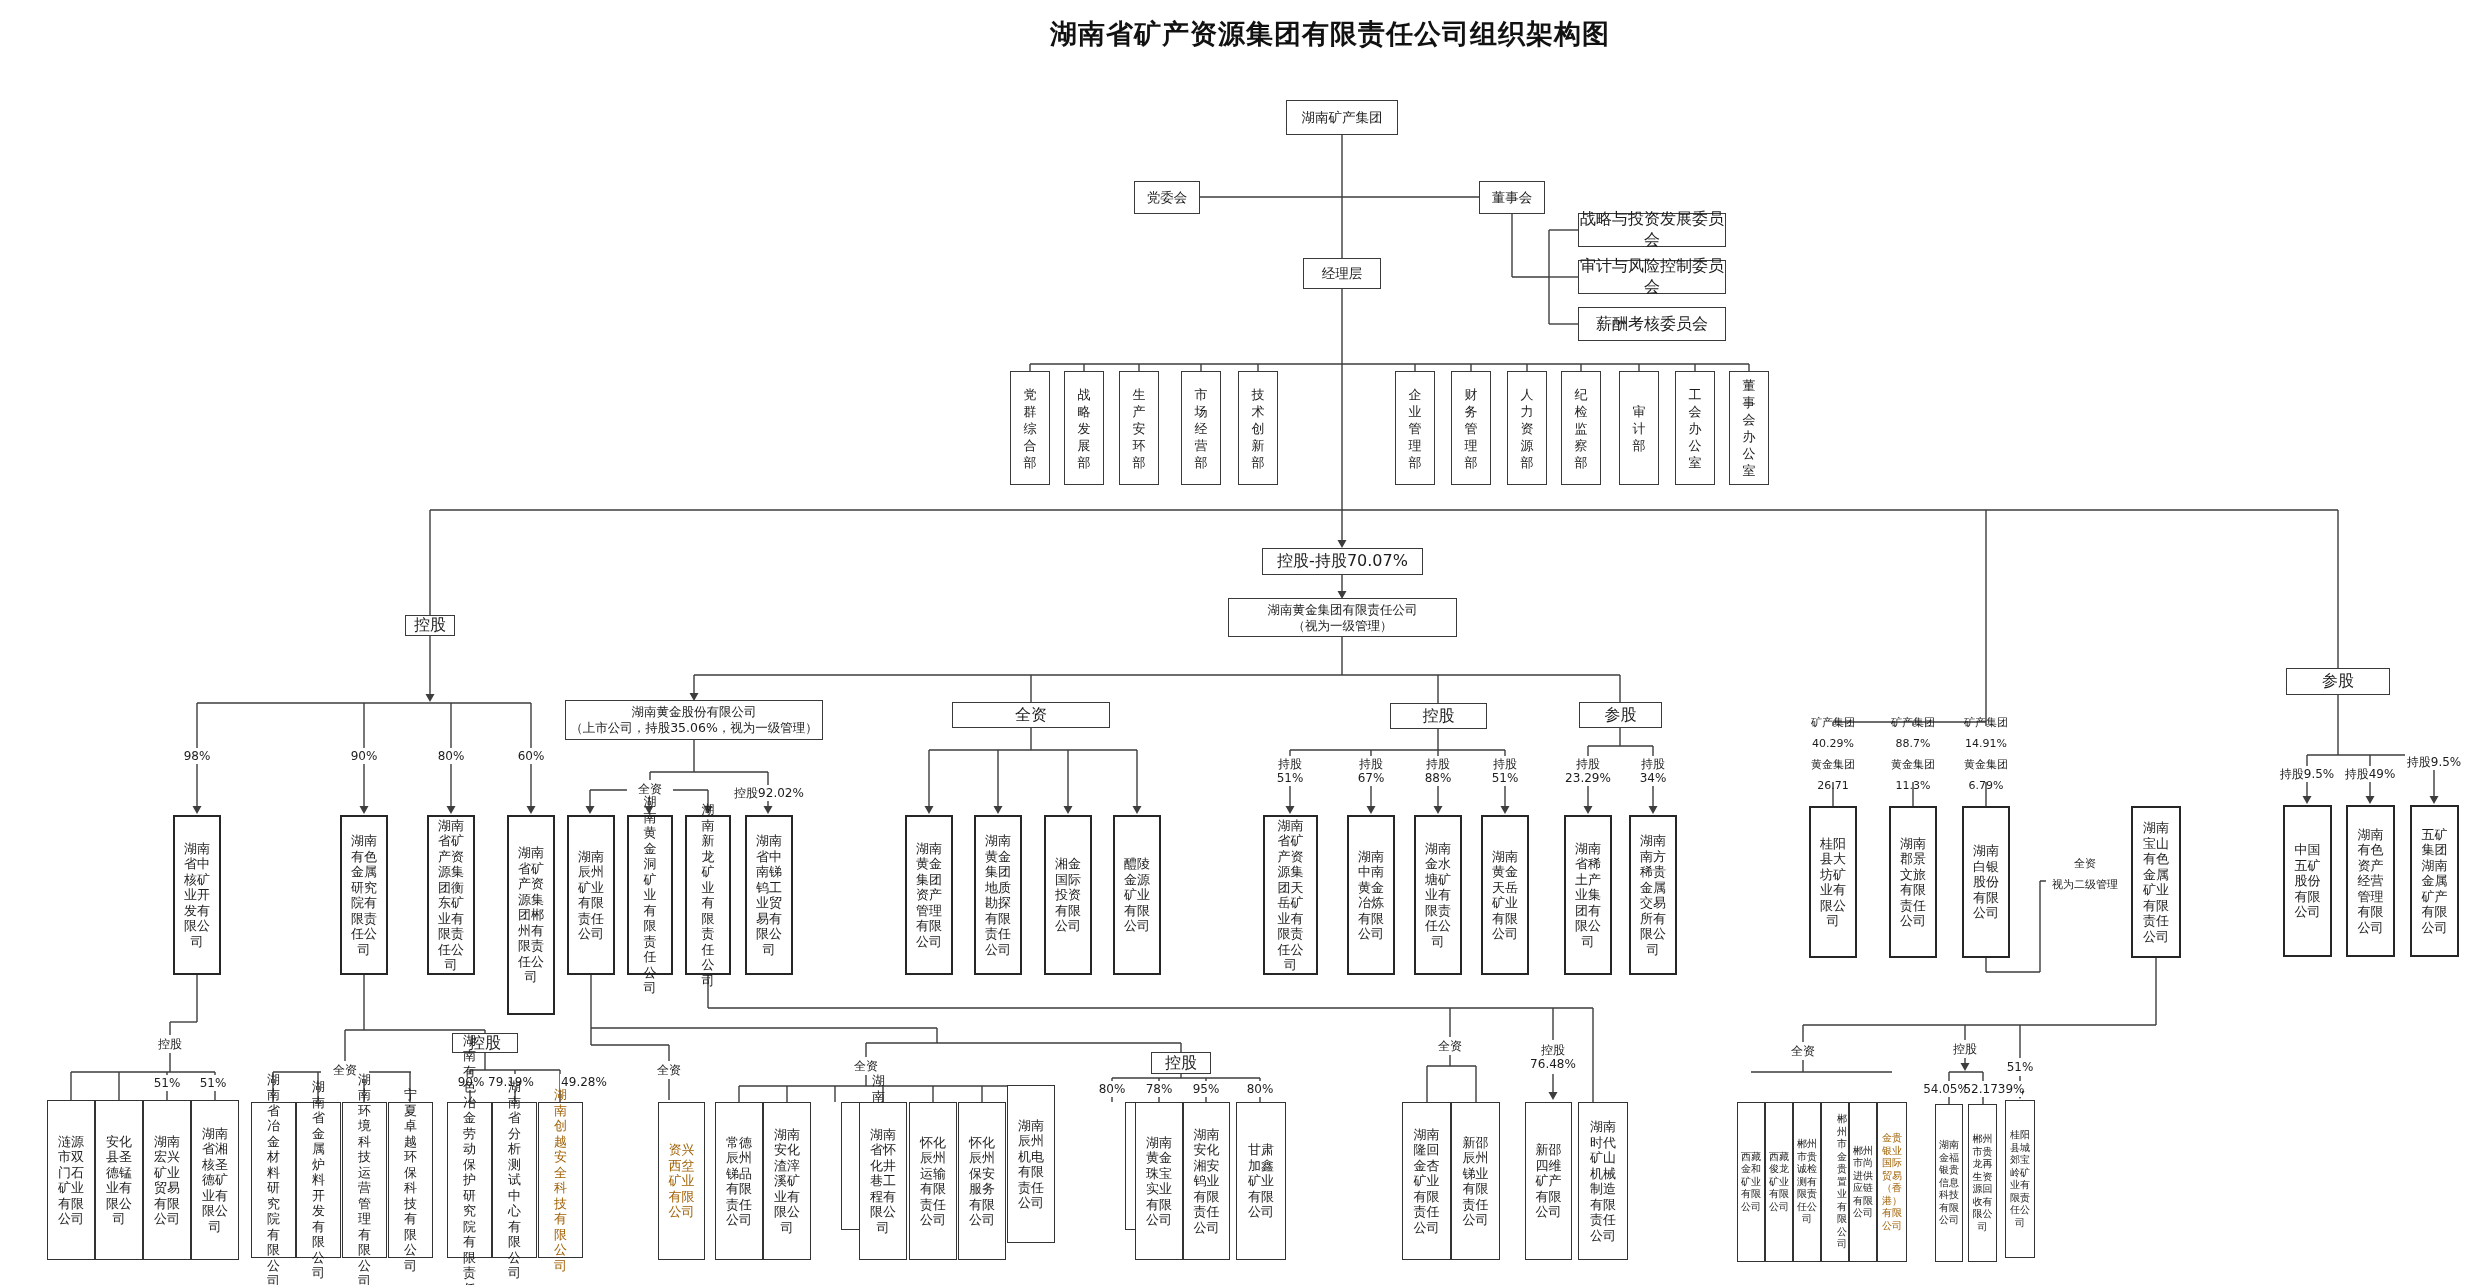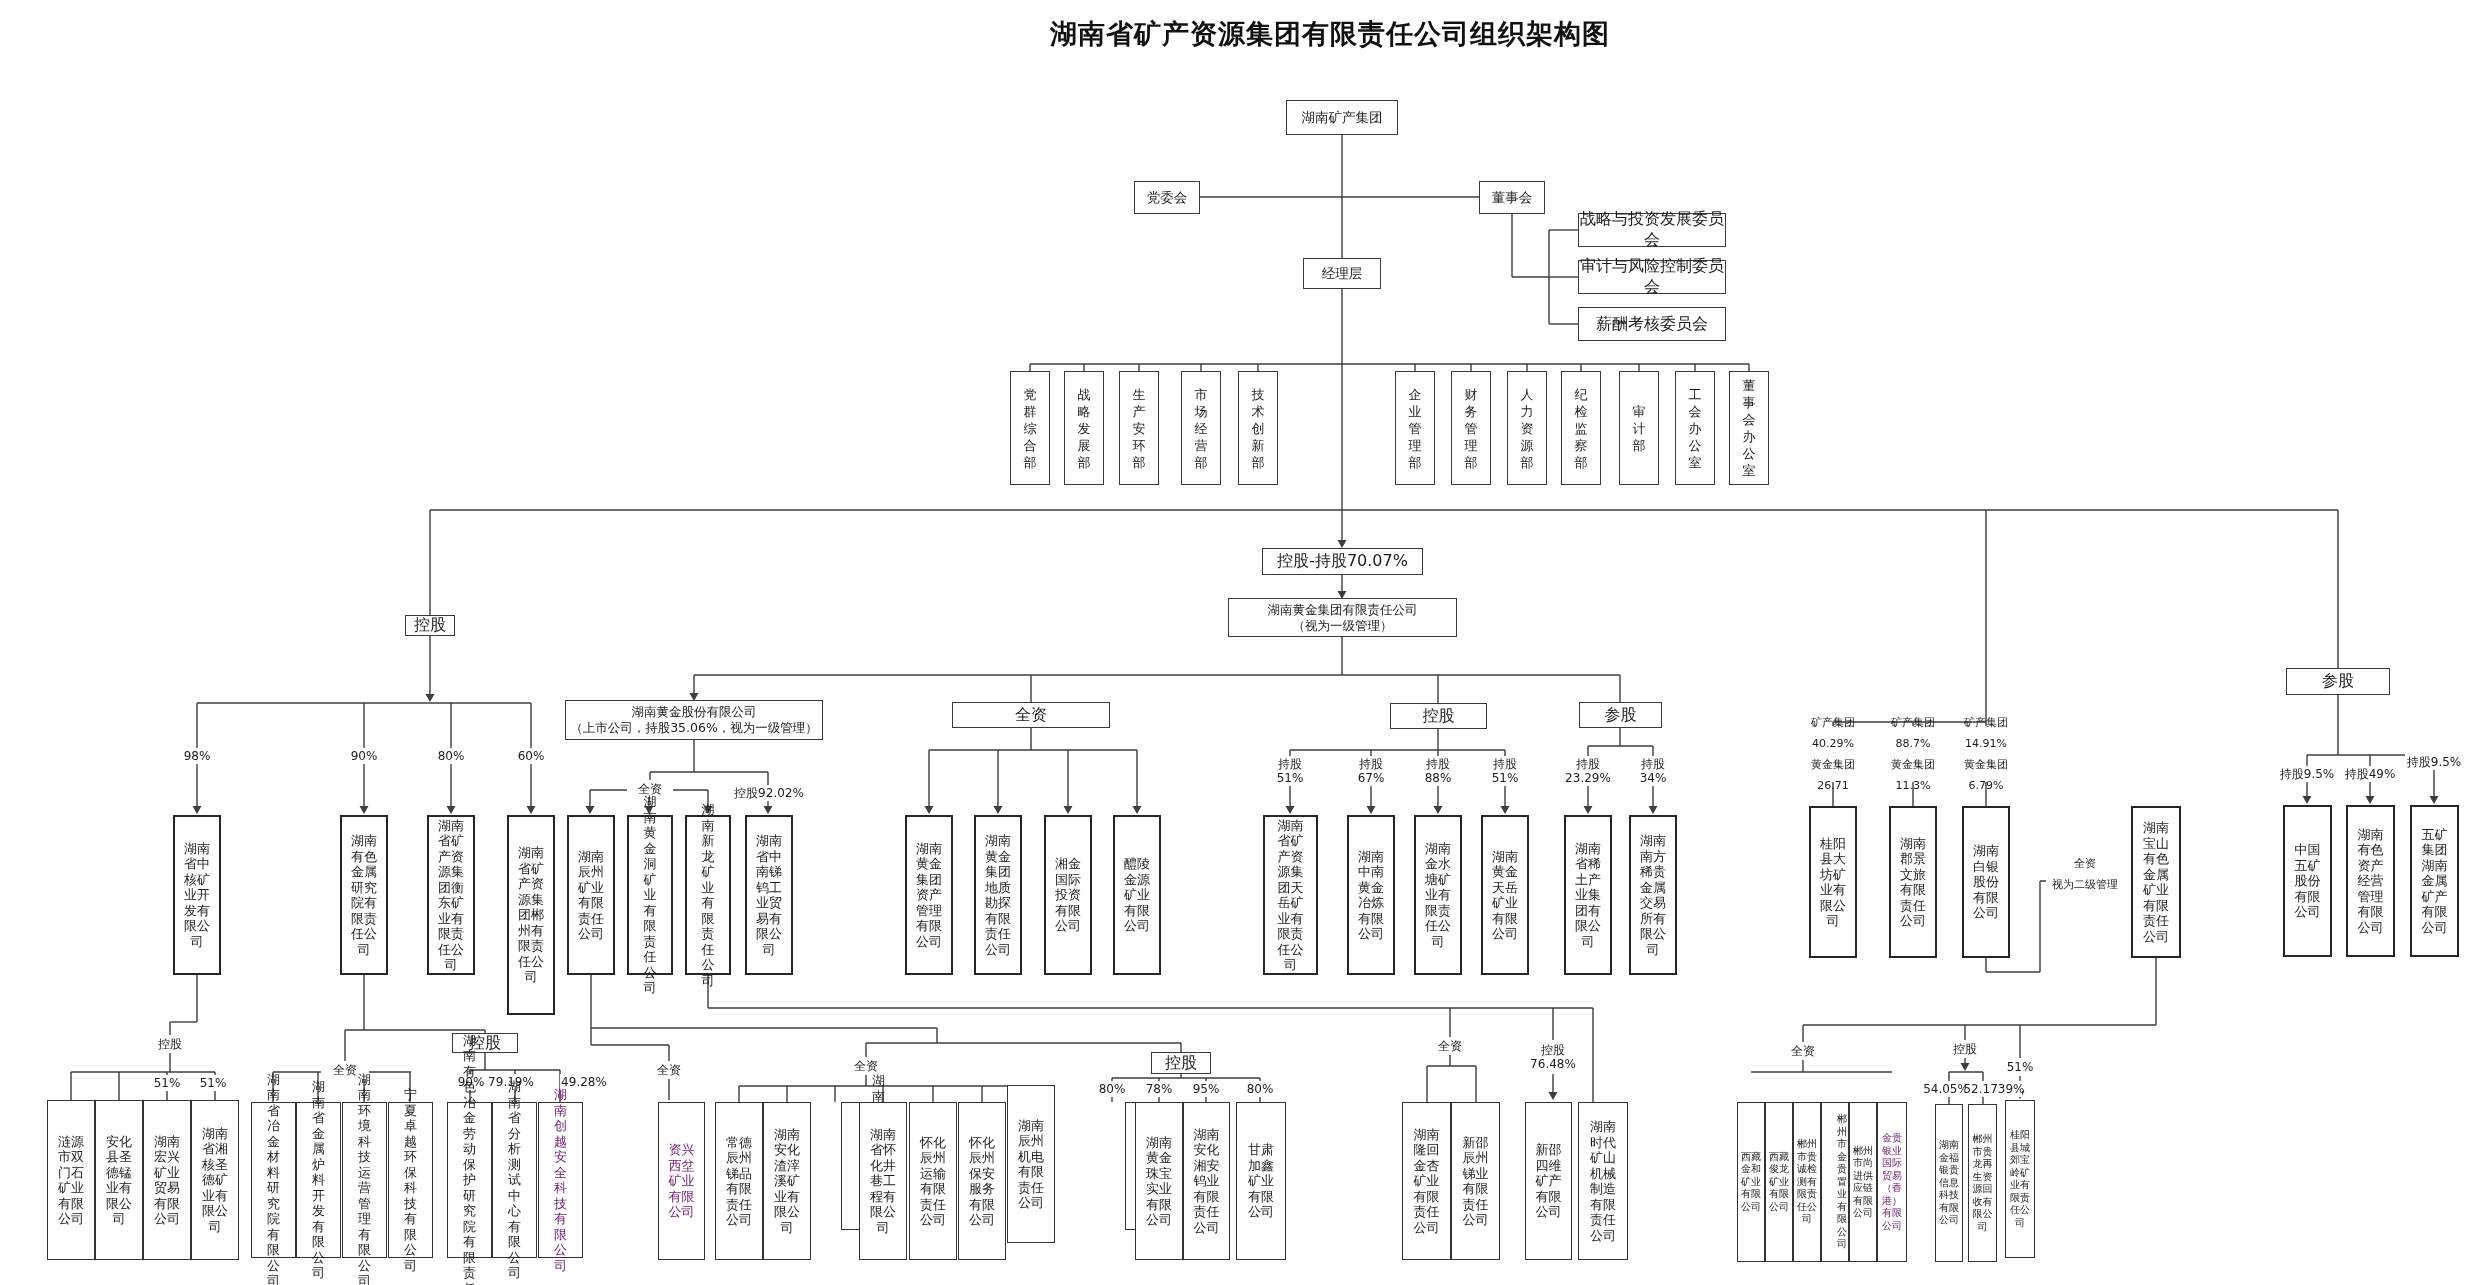--- a/index.html
+++ b/index.html
@@ -6,21 +6,21 @@
   body{font-family:"DejaVu Sans","Liberation Sans",sans-serif;background:#fff}
   #canvas{position:relative;width:2486px;height:1285px;background:#fff;overflow:hidden}
   #wires{position:absolute;left:0;top:0}
   #title{position:absolute;left:830px;top:16px;width:1000px;text-align:center;
          font-size:27px;font-weight:bold;color:#111;letter-spacing:1px}
   .nb,.hl,.lb,.pl,.dept{position:absolute;box-sizing:border-box;display:flex;align-items:center;
          justify-content:center;text-align:center;background:#fff;color:#1c1c1c;white-space:pre-line}
   .nb{border:2px solid #262626;font-size:13px;line-height:15.5px;padding:2px 9px;word-break:break-all}
   .nb.thin{border-width:1px;border-color:#333}
   .nb.sm{font-size:10px;line-height:12.5px;padding:2px 2px}
-  .grey{color:#701a75}
+  .grey{color:#a16207}
   .dept{border:1px solid #3a3a3a;font-size:13px;line-height:17px;padding:2px 11px;word-break:break-all}
   .hl{border:1px solid #3a3a3a;font-size:13.5px}
   .hl.two{font-size:12.5px;line-height:16px}
   .lb{border:1px solid #3a3a3a;font-size:16px}
   .pl{font-size:12px;line-height:14px}
   .pl.tiny{font-size:11px;line-height:21px}
 </style>
 </head>
 <body>
 

